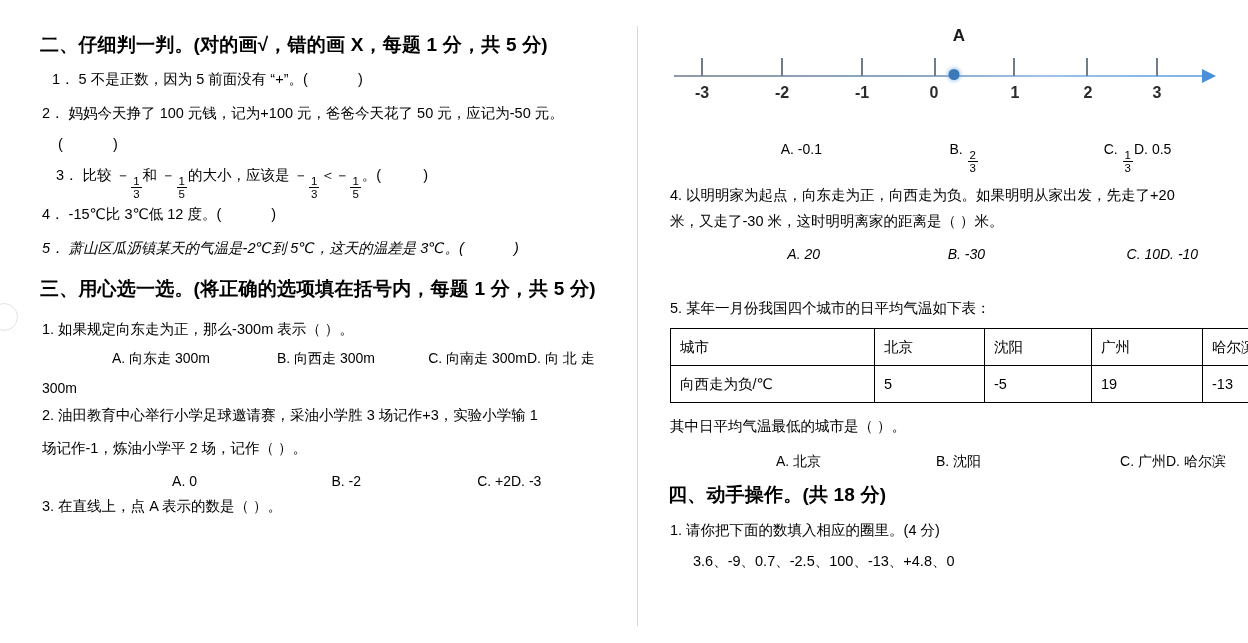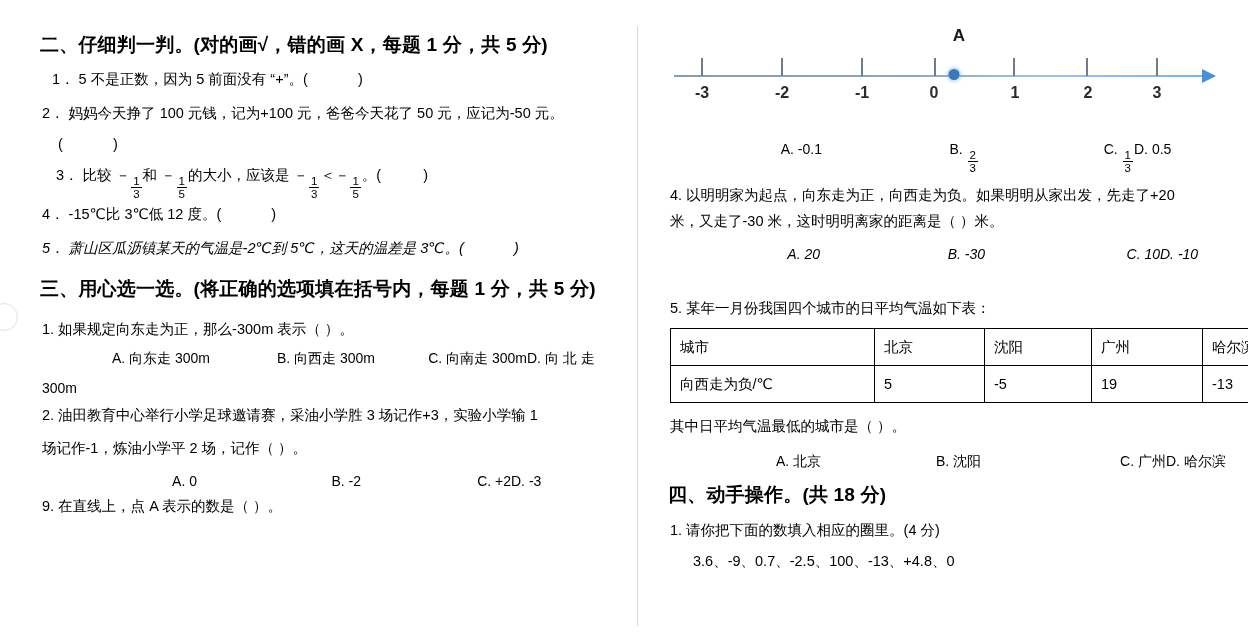--- a/index.html
+++ b/index.html
@@ -245,21 +245,21 @@
     </div>
     <div class="abs opts" style="left:2px; top:380px;">300m</div>
 
     <div class="abs q" style="left:2px; top:408px;">2. 油田教育中心举行小学足球邀请赛，采油小学胜 3 场记作+3，实验小学输 1</div>
     <div class="abs q" style="left:2px; top:441px;">场记作-1，炼油小学平 2 场，记作（      ）。</div>
 
     <div class="abs opts" style="left:2px; top:473px; width:578px;">
       <span class="opt" style="width:155px">A. 0</span><span class="opt" style="width:164px">B. -2</span><span class="opt" style="width:150px">C. +2</span><span class="opt">D. -3</span>
     </div>
 
-    <div class="abs q" style="left:2px; top:499px;">9. 在直线上，点 A 表示的数是（      ）。</div>
+    <div class="abs q" style="left:2px; top:499px;">3. 在直线上，点 A 表示的数是（      ）。</div>
   </div>
 
   <div class="numline">
     <div class="nl-axis"></div>
     <div class="nl-arrow"></div>
 
     <div class="nl-tick" style="left:33px"></div>
     <div class="nl-tick" style="left:113px"></div>
     <div class="nl-tick" style="left:193px"></div>
     <div class="nl-tick" style="left:266px"></div>

